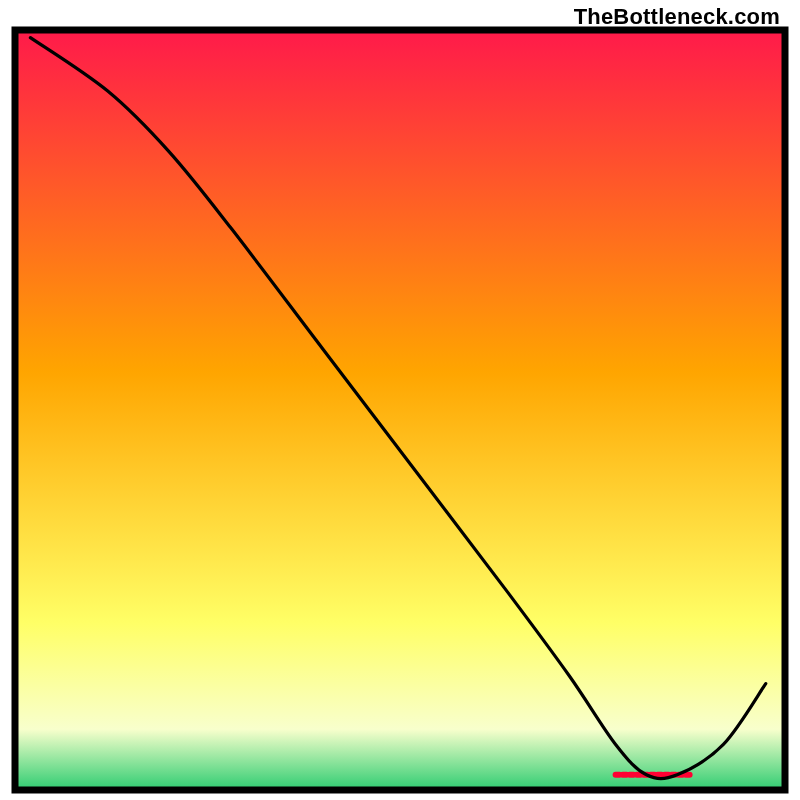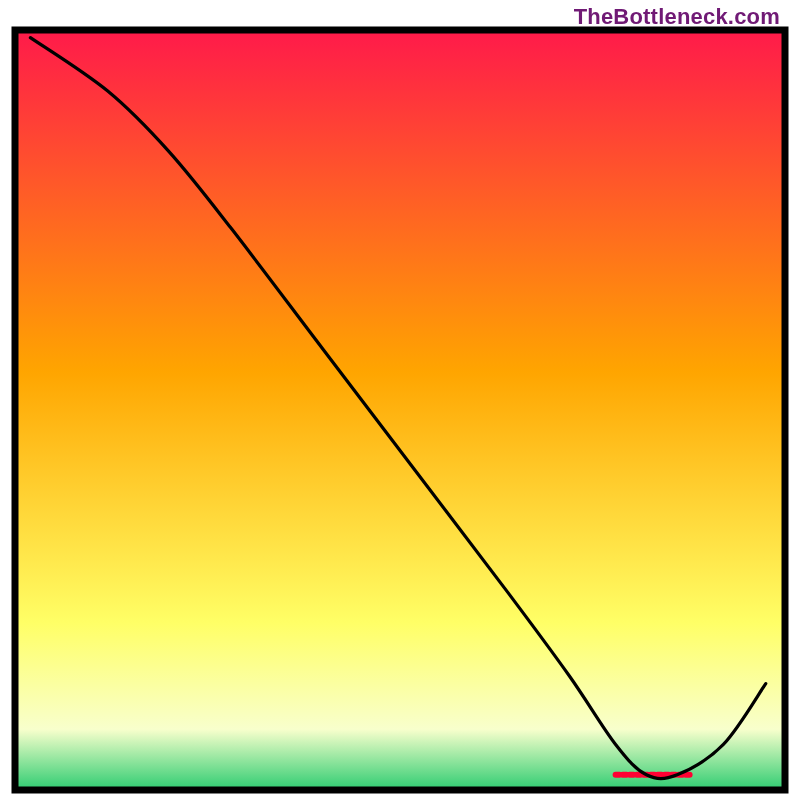--- a/index.html
+++ b/index.html
@@ -14,21 +14,21 @@
     position: relative;
     width: 800px;
     height: 800px;
   }
   .watermark {
     position: absolute;
     top: 4px;
     right: 20px;
     font-size: 22px;
     font-weight: bold;
-    color: #701a75;
+    color: #000000;
     letter-spacing: 0.2px;
     z-index: 5;
   }
   svg.plot {
     position: absolute;
     top: 0;
     left: 0;
   }
 </style>
 </head>

